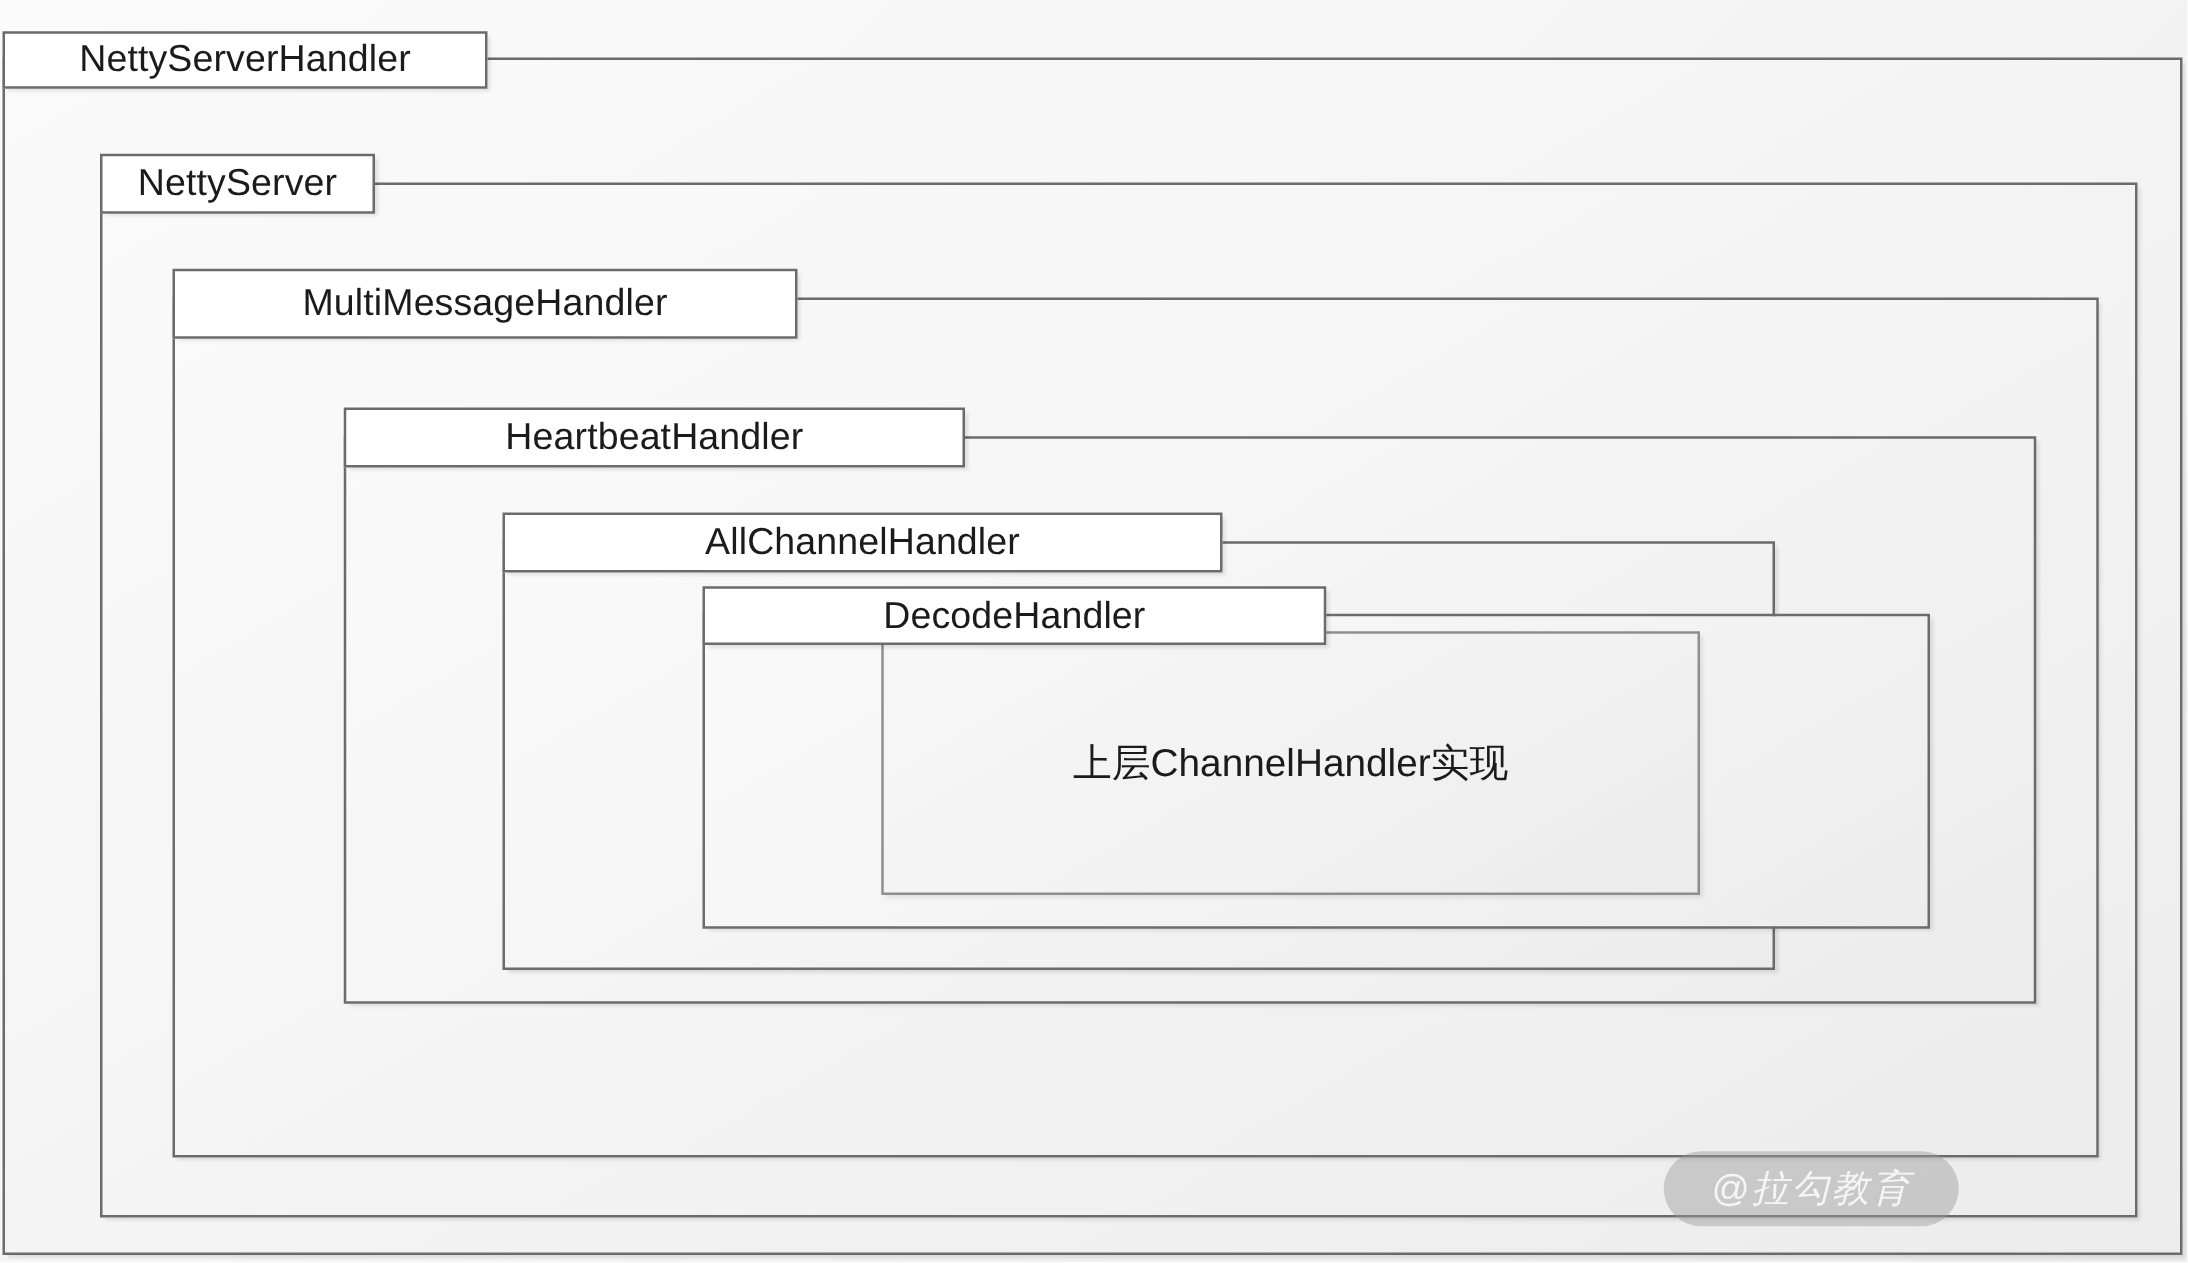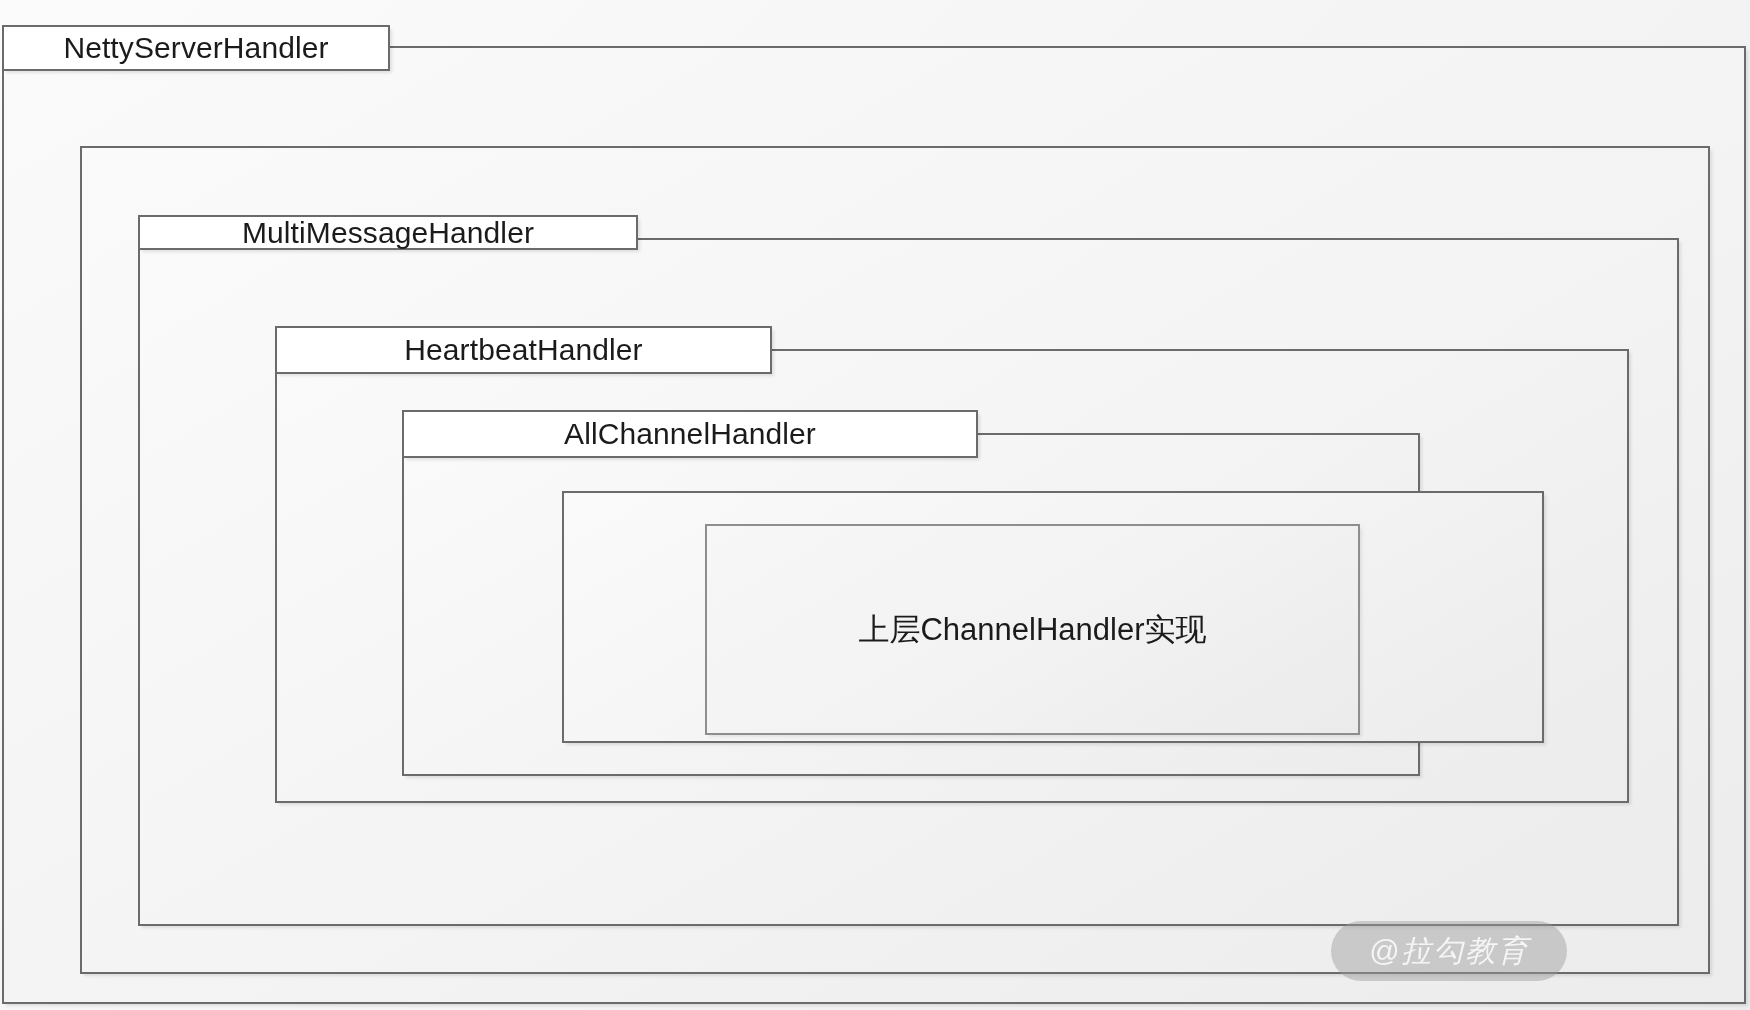--- a/index.html
+++ b/index.html
@@ -80,55 +80,57 @@
   }
 
   
   #box-netty-server-handler { left: 2px;  top: 46px;  width: 1744px; height: 958px; }
   #tab-netty-server-handler { left: 2px;  top: 2px;   width: 388px;  height: 46px; }
 
   #box-netty-server        { left: 80px;  top: 146px; width: 1630px; height: 828px; }
   #tab-netty-server        { left: 80px;  top: 100px; width: 220px;  height: 48px; }
 
   #box-multi-message       { left: 138px; top: 238px; width: 1541px; height: 688px; }
-  #tab-multi-message       { left: 138px; top: 192px; width: 500px;  height: 35px; }
+  #tab-multi-message       { left: 138px; top: 192px; width: 500px;  height: 56px; }
 
   #box-heartbeat           { left: 275px; top: 349px; width: 1354px; height: 454px; }
   #tab-heartbeat           { left: 275px; top: 303px; width: 497px;  height: 48px; text-align: right; }
 
   #box-all-channel         { left: 402px; top: 433px; width: 1018px; height: 343px; }
   #tab-all-channel         { left: 402px; top: 387px; width: 576px;  height: 48px; }
 
   #box-decode              { left: 562px; top: 491px; width: 982px;  height: 252px; }
   #tab-decode              { left: 562px; top: 446px; width: 499px;  height: 47px; }
 
-  #panel-upper-handler     { left: 705px; top: 505px; width: 655px;  height: 211px; margin-top: 19px; }
+  #panel-upper-handler     { left: 705px; top: 505px; width: 655px;  height: 211px; }
 
   #watermark-lagou         { left: 1331px; top: 921px; width: 236px; height: 60px; font-style: italic; }
 </style>
 </head>
 <body>
 
 <div id="canvas">
 
   <div class="box" id="box-netty-server-handler"></div>
   <div class="tab" id="tab-netty-server-handler">NettyServerHandler</div>
 
   <div class="box" id="box-netty-server"></div>
+  <div class="tab" id="tab-netty-server">NettyServer</div>
 
   <div class="box" id="box-multi-message"></div>
   <div class="tab" id="tab-multi-message">MultiMessageHandler</div>
 
   <div class="box" id="box-heartbeat"></div>
   <div class="tab" id="tab-heartbeat">HeartbeatHandler</div>
 
   <div class="box" id="box-all-channel"></div>
   <div class="tab" id="tab-all-channel">AllChannelHandler</div>
 
   <div class="box" id="box-decode"></div>
+  <div class="tab" id="tab-decode">DecodeHandler</div>
 
   <div class="panel" id="panel-upper-handler">
     <div class="line">上层ChannelHandler实现</div>
   </div>
 
   <div class="watermark" id="watermark-lagou">@拉勾教育</div>
 
 </div>
 
 </body></html>

